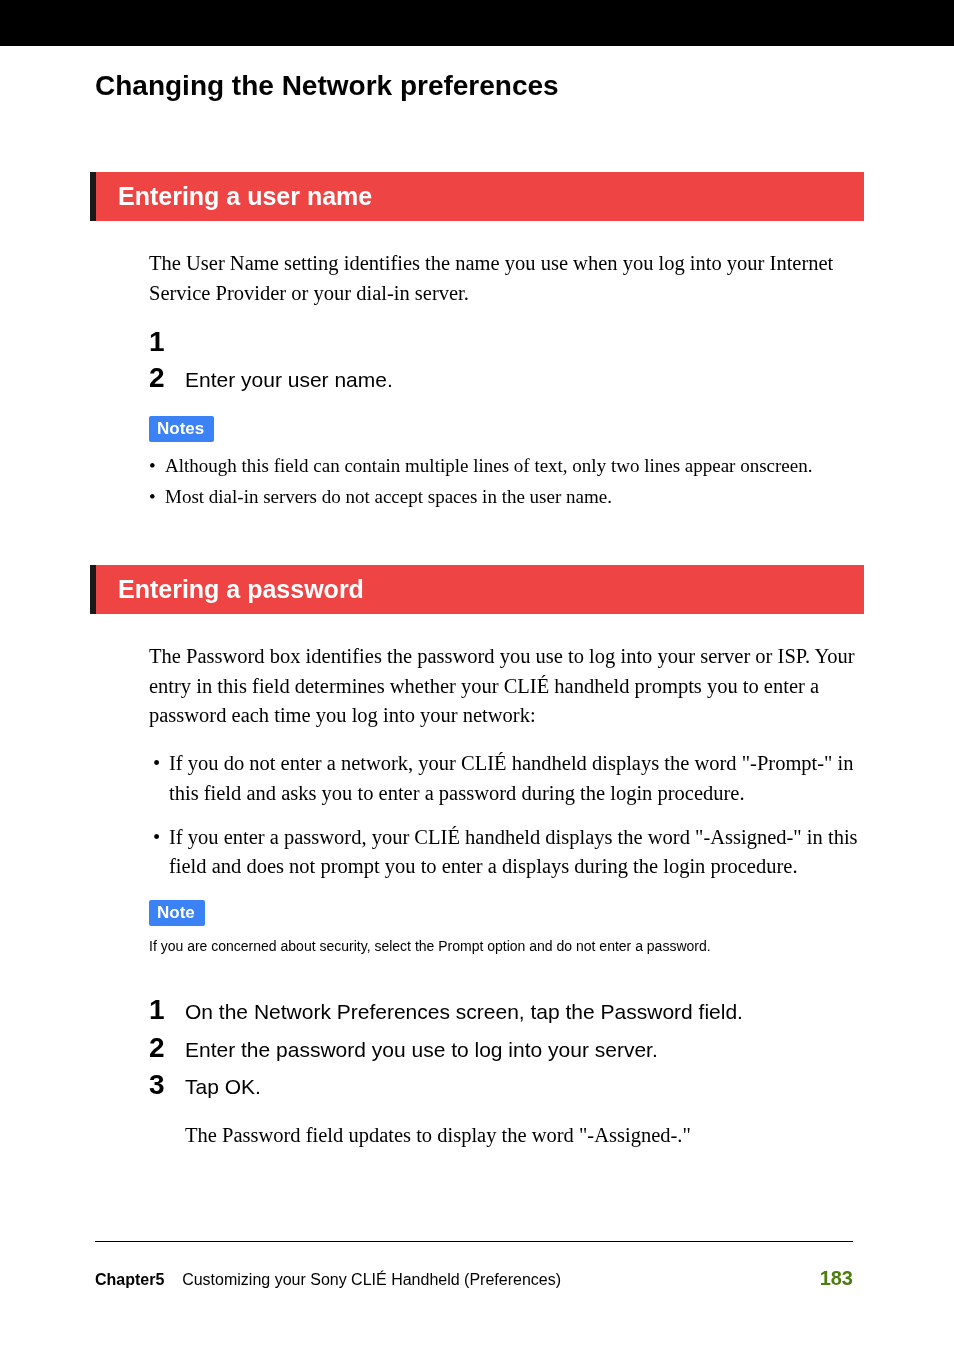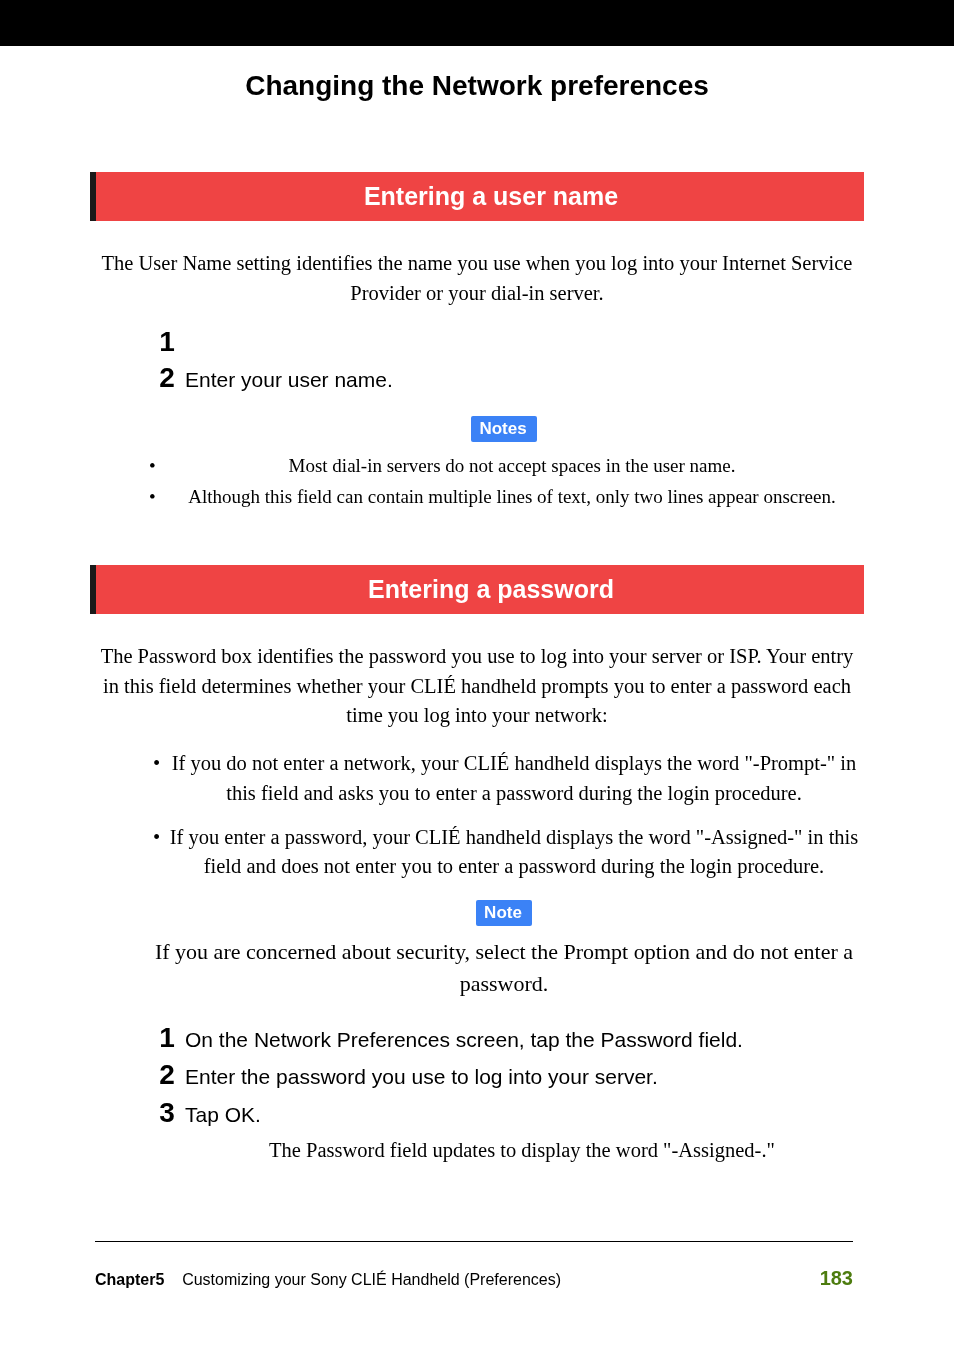--- a/index.html
+++ b/index.html
@@ -1,19 +1,18 @@
 <!DOCTYPE html>
 <html><head>
   <meta charset="utf-8">
   <style>
     * {
       margin: 0;
       padding: 0;
       box-sizing: border-box;
-      text-align: center;
     }
     body {
       width: 954px;
       height: 1352px;
       background: #ffffff;
       font-family: Georgia, 'Times New Roman', serif;
       position: relative;
     }
     .top-black-bar {
       width: 100%;
@@ -41,20 +40,21 @@
       border-left: 6px solid #1a1a1a;
       margin-left: -5px;
       margin-right: -5px;
       margin-bottom: 28px;
     }
     .body-text {
       font-family: 'Palatino Linotype', Palatino, serif;
       font-size: 20.5px;
       line-height: 1.45;
       color: #000000;
+      margin-left: 54px;
       margin-bottom: 18px;
     }
     .step-list {
       margin-left: 54px;
       margin-bottom: 20px;
     }
     .step-item {
       display: flex;
       align-items: baseline;
       margin-bottom: 4px;
@@ -72,21 +72,21 @@
       font-size: 21px;
       color: #000000;
       line-height: 1.5;
     }
     .step-subtext {
       font-family: 'Palatino Linotype', Palatino, serif;
       font-size: 20.5px;
       color: #000000;
       margin-left: 36px;
       line-height: 1.45;
-      margin-top: 6px;
+      margin-top: 18px;
     }
     .notes-label {
       display: inline-block;
       background: #3b82f6;
       color: #ffffff;
       font-family: Arial, Helvetica, sans-serif;
       font-weight: bold;
       font-size: 17px;
       padding: 3px 10px 3px 8px;
       margin-left: 54px;
@@ -124,26 +124,26 @@
       padding-left: 20px;
       position: relative;
       margin-bottom: 14px;
     }
     .bullet-item .bullet-dot {
       position: absolute;
       left: 4px;
       top: 0;
     }
     .note-text {
-      font-family: Liberation Serif, serif;
-      font-size: 22px;
-      line-height: 1.45;
-      color: #000000;
-      margin-left: 54px;
-      margin-bottom: 22px;
+      font-family: Liberation Sans, sans-serif;
+      font-size: 14px;
+      line-height: 1.45;
+      color: #000000;
+      margin-left: 54px;
+      margin-bottom: 38px;
     }
     .footer {
       position: absolute;
       bottom: 62px;
       left: 95px;
       right: 101px;
       border-top: 1.5px solid #000000;
       padding-top: 25px;
       display: flex;
       justify-content: space-between;
@@ -187,33 +187,33 @@
       <span class="step-number">1</span>
     </div>
     <div class="step-item">
       <span class="step-number">2</span>
       <span class="step-text">Enter your user name.</span>
     </div>
   </div>
 
   <div class="notes-label">Notes</div>
   <div class="notes-list">
+    <div class="notes-item">Although this field can contain multiple lines of text, only two lines appear onscreen.</div>
     <div class="notes-item">Most dial-in servers do not accept spaces in the user name.</div>
-    <div class="notes-item">Although this field can contain multiple lines of text, only two lines appear onscreen.</div>
   </div>
 
   <div class="section-spacer"></div>
 
   
   <div class="section-heading">Entering a password</div>
   <p class="body-text">The Password box identifies the password you use to log into your server or ISP. Your entry in this field determines whether your CLIÉ handheld prompts you to enter a password each time you log into your network:</p>
 
   <div class="bullet-list">
     <div class="bullet-item"><span class="bullet-dot">•</span><span>If you do not enter a network, your CLIÉ handheld displays the word "-Prompt-" in this field and asks you to enter a password during the login procedure.</span></div>
-    <div class="bullet-item"><span class="bullet-dot">•</span><span>If you enter a password, your CLIÉ handheld displays the word "-Assigned-" in this field and does not enter you to enter a password during the login procedure.</span></div>
+    <div class="bullet-item"><span class="bullet-dot">•</span><span>If you enter a password, your CLIÉ handheld displays the word "-Assigned-" in this field and does not prompt you to enter a displays during the login procedure.</span></div>
   </div>
 
   <div class="notes-label">Note</div>
   <p class="note-text">If you are concerned about security, select the Prompt option and do not enter a password.</p>
 
   <div class="step-list">
     <div class="step-item">
       <span class="step-number">1</span>
       <span class="step-text">On the Network Preferences screen, tap the Password field.</span>
     </div>

